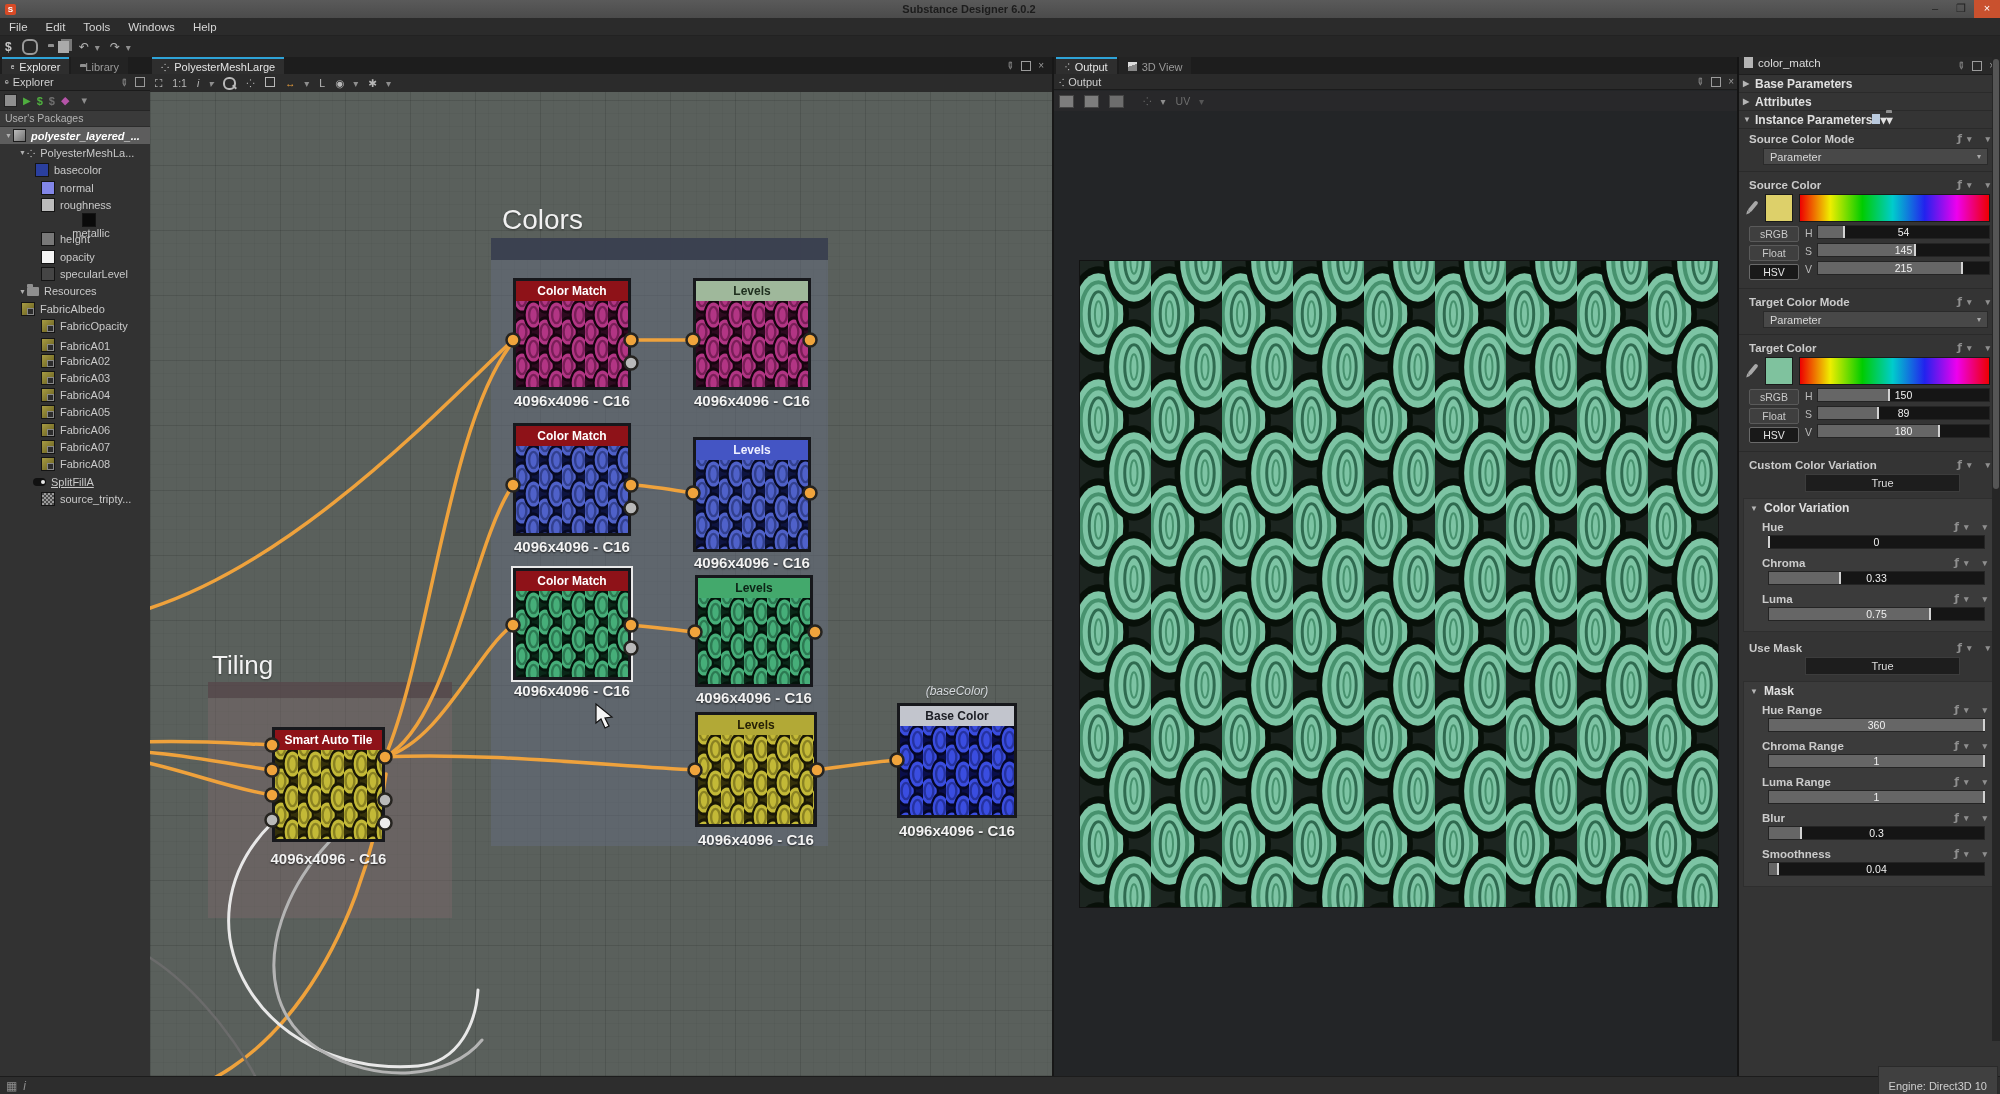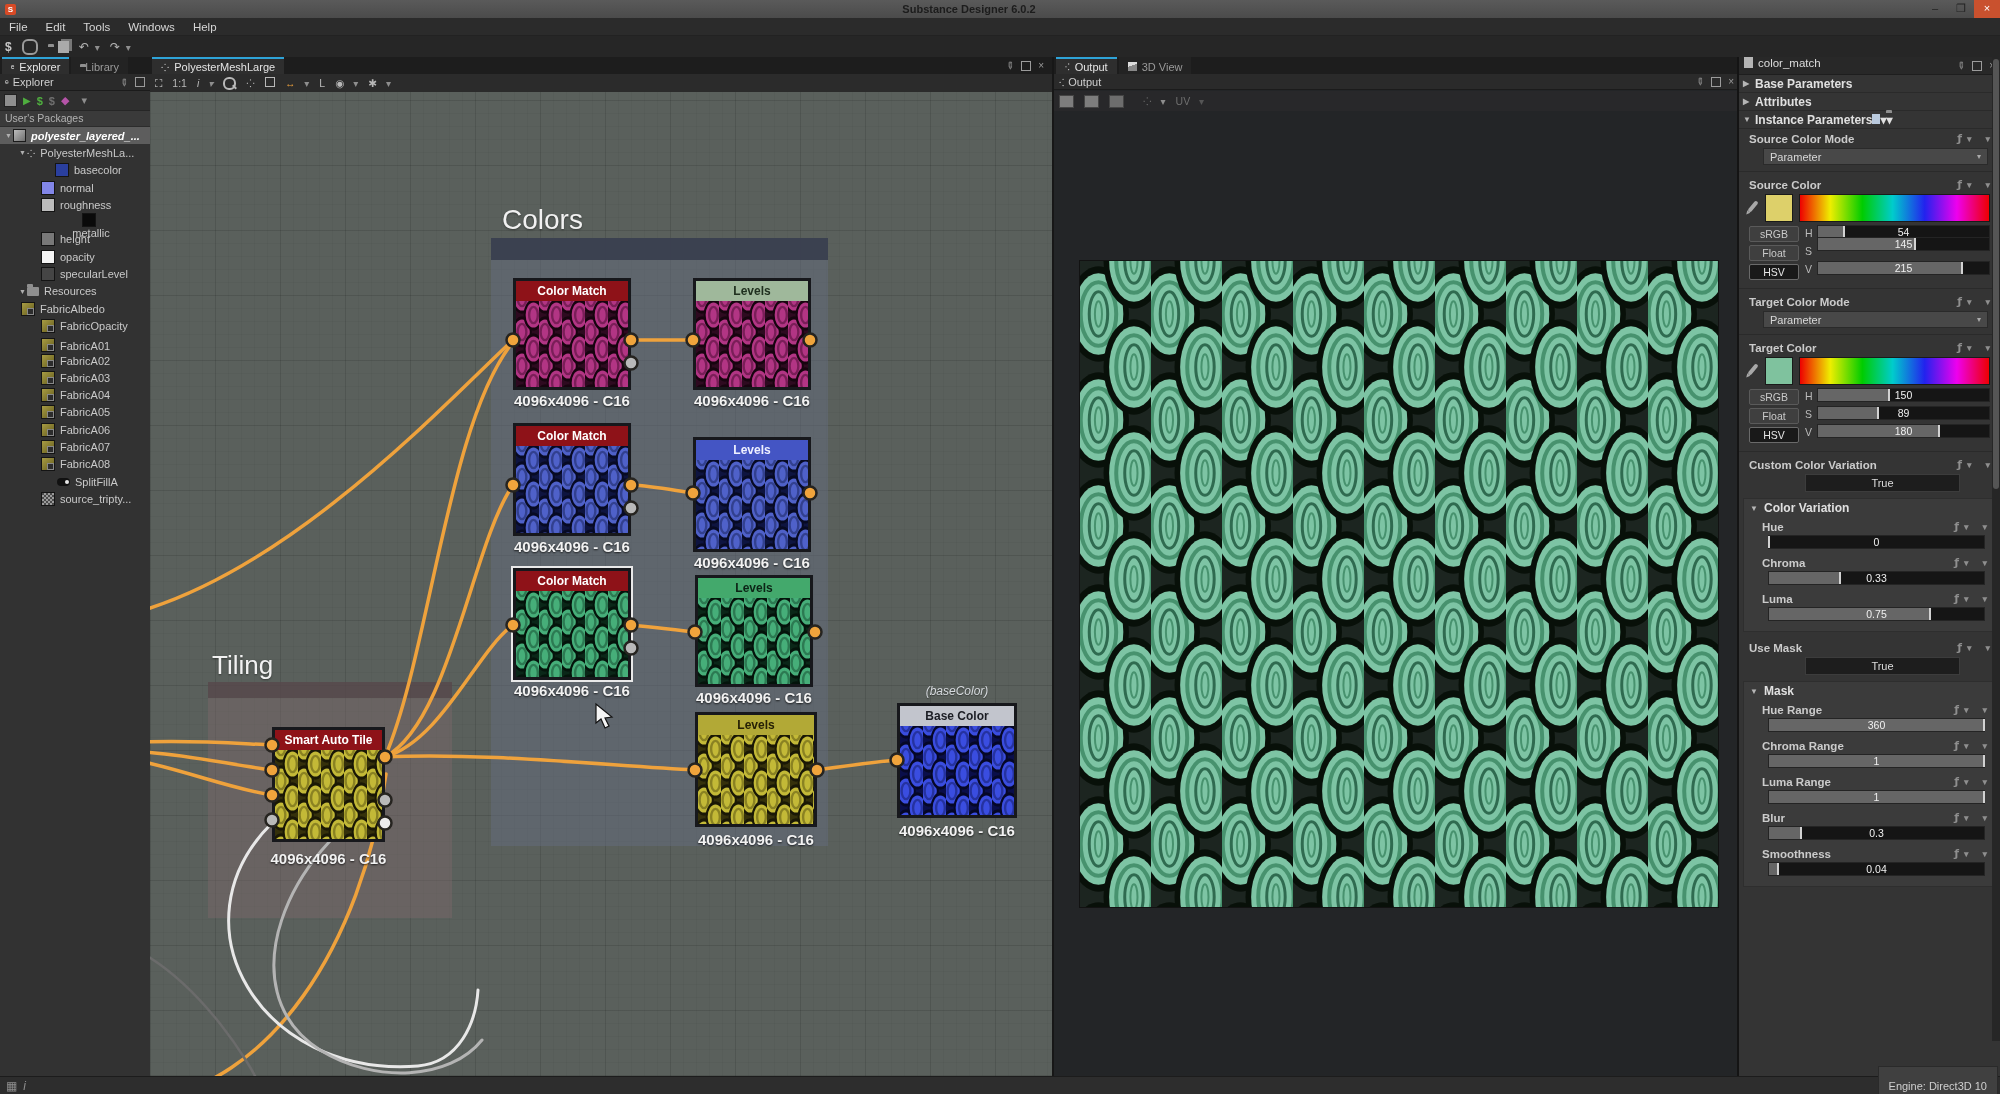--- a/index.html
+++ b/index.html
@@ -190,21 +190,21 @@
       <div class="trow sel" style="padding-left: 4px;">
         <span class="arr">▼</span>
         <span class="ticn pkgic"></span>
         <span style="font-style: italic; font-weight: bold;">polyester_layered_...</span>
       </div>
       <div class="trow" style="padding-left: 18px;">
         <span class="arr">▼</span>
         <span class="ticn graphic">⁘</span>
         <span>PolyesterMeshLa...</span>
       </div>
-      <div class="trow" style="padding-left: 46px;">
+      <div class="trow" style="padding-left: 26px;">
         <span class="arr"></span>
         <span class="ticn swatchbox" style="background: rgb(42, 63, 158);"></span>
         <span>basecolor</span>
       </div>
       <div class="trow" style="padding-left: 32px;">
         <span class="arr"></span>
         <span class="ticn swatchbox" style="background: rgb(130, 134, 232);"></span>
         <span>normal</span>
       </div>
       <div class="trow" style="padding-left: 32px;">
@@ -280,21 +280,21 @@
       <div class="trow" style="padding-left: 32px;">
         <span class="arr"></span>
         <span class="ticn fabricbox"></span>
         <span>FabricA07</span>
       </div>
       <div class="trow" style="padding-left: 32px;">
         <span class="arr"></span>
         <span class="ticn fabricbox"></span>
         <span>FabricA08</span>
       </div>
-      <div class="trow" style="padding-left: 48px;">
+      <div class="trow" style="padding-left: 24px; text-decoration: underline;">
         <span class="arr"></span>
         <span class="ticn splitic"></span>
         <span>SplitFillA</span>
       </div>
       <div class="trow" style="padding-left: 32px;">
         <span class="arr"></span>
         <span class="ticn noiseic"></span>
         <span>source_tripty...</span>
       </div>
     </div>
@@ -538,21 +538,21 @@
         <div class="cbtn on" style="top: 70px;">HSV</div>
         <span class="chlabel" style="top: 33px;">H</span>
         <div class="cslider" style="top: 31px;">
           <div class="sltrack">
             <div class="fill" style="width: 15%;"></div>
             <div class="handle" style="left: calc(15% - 1px);"></div>
             <div class="val">54</div>
           </div>
         </div>
         <span class="chlabel" style="top: 51px;">S</span>
-        <div class="cslider" style="top: 43px;">
+        <div class="cslider" style="top: 49px;">
           <div class="sltrack">
             <div class="fill" style="width: 56.8627%;"></div>
             <div class="handle" style="left: calc(56.8627% - 1px);"></div>
             <div class="val">145</div>
           </div>
         </div>
         <span class="chlabel" style="top: 69px;">V</span>
         <div class="cslider" style="top: 67px;">
           <div class="sltrack">
             <div class="fill" style="width: 84.3137%;"></div>

